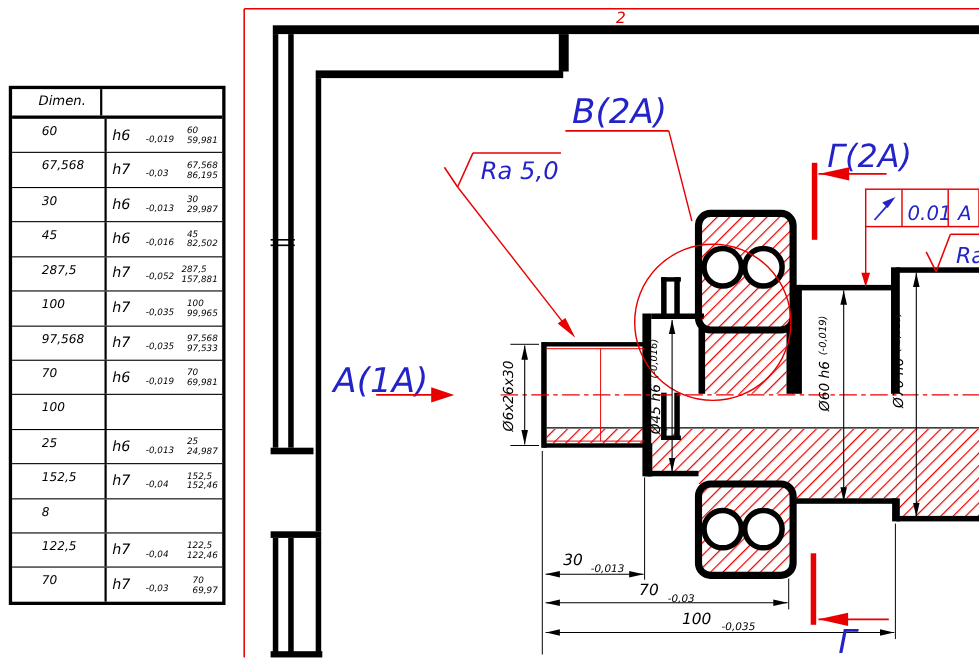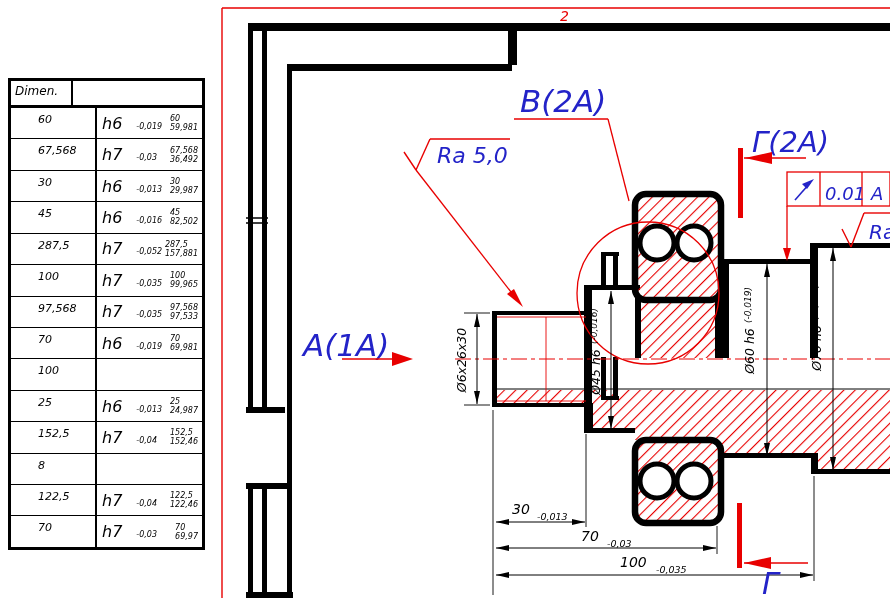--- a/index.html
+++ b/index.html
@@ -3,28 +3,28 @@
 <meta charset="utf-8">
 <style>
   html,body{margin:0;padding:0;background:#fff;}
   #stage{position:relative;width:890px;height:598px;background:#ffffff;overflow:hidden;
          font-family:"DejaVu Sans",sans-serif;}
   #drawing{position:absolute;left:0;top:0;}
   
   #dim-table{position:absolute;left:8px;top:78px;width:197px;height:472px;
              border:3px solid #000;background:#fff;display:flex;flex-direction:column;
              box-sizing:border-box;font-style:italic;color:#000;}
-  .t-head{display:flex;border-bottom:3px solid #000;height:24px;flex:none;}
+  .t-head{display:flex;border-bottom:3px solid #000;height:24px;flex:none;padding-left:20px;}
   .t-head .c1{width:62px;border-right:2px solid #000;font-size:12px;padding:3px 0 0 4px;box-sizing:border-box;}
   .t-head .c2{flex:1;font-size:12px;padding:3px 0 0 5px;}
   .tr{display:flex;flex:1;border-bottom:1.5px solid #000;min-height:0;padding-left:24px;}
   .tr:last-child{border-bottom:none;}
   .td1{width:62px;border-right:2px solid #000;font-size:11px;padding:5px 0 0 3px;box-sizing:border-box;}
   .td2{flex:1;display:flex;align-items:center;position:relative;padding-left:5px;}
-  .fit{font-size:16px;}
+  .fit{font-size:13px;}
   .tol{font-size:8px;margin-left:14px;margin-top:6px;}
   .stack{margin-left:auto;margin-right:4px;display:flex;flex-direction:column;
          font-size:8px;line-height:9px;text-align:left;}
   svg text{font-family:"DejaVu Sans",sans-serif;font-style:italic;}
 </style>
 </head>
 <body>
 
 <div id="stage">
 
@@ -239,21 +239,21 @@
           </span>
         </div>
       </div>
   <div class="tr">
         <div class="td1">67,568</div>
         <div class="td2">
           <span class="fit">h7</span>
           <span class="tol">-0,03</span>
           <span class="stack">
             <span>67,568</span>
-            <span>36,492</span>
+            <span>86,195</span>
           </span>
         </div>
       </div>
   <div class="tr">
         <div class="td1">30</div>
         <div class="td2">
           <span class="fit">h6</span>
           <span class="tol">-0,013</span>
           <span class="stack">
             <span>30</span>

